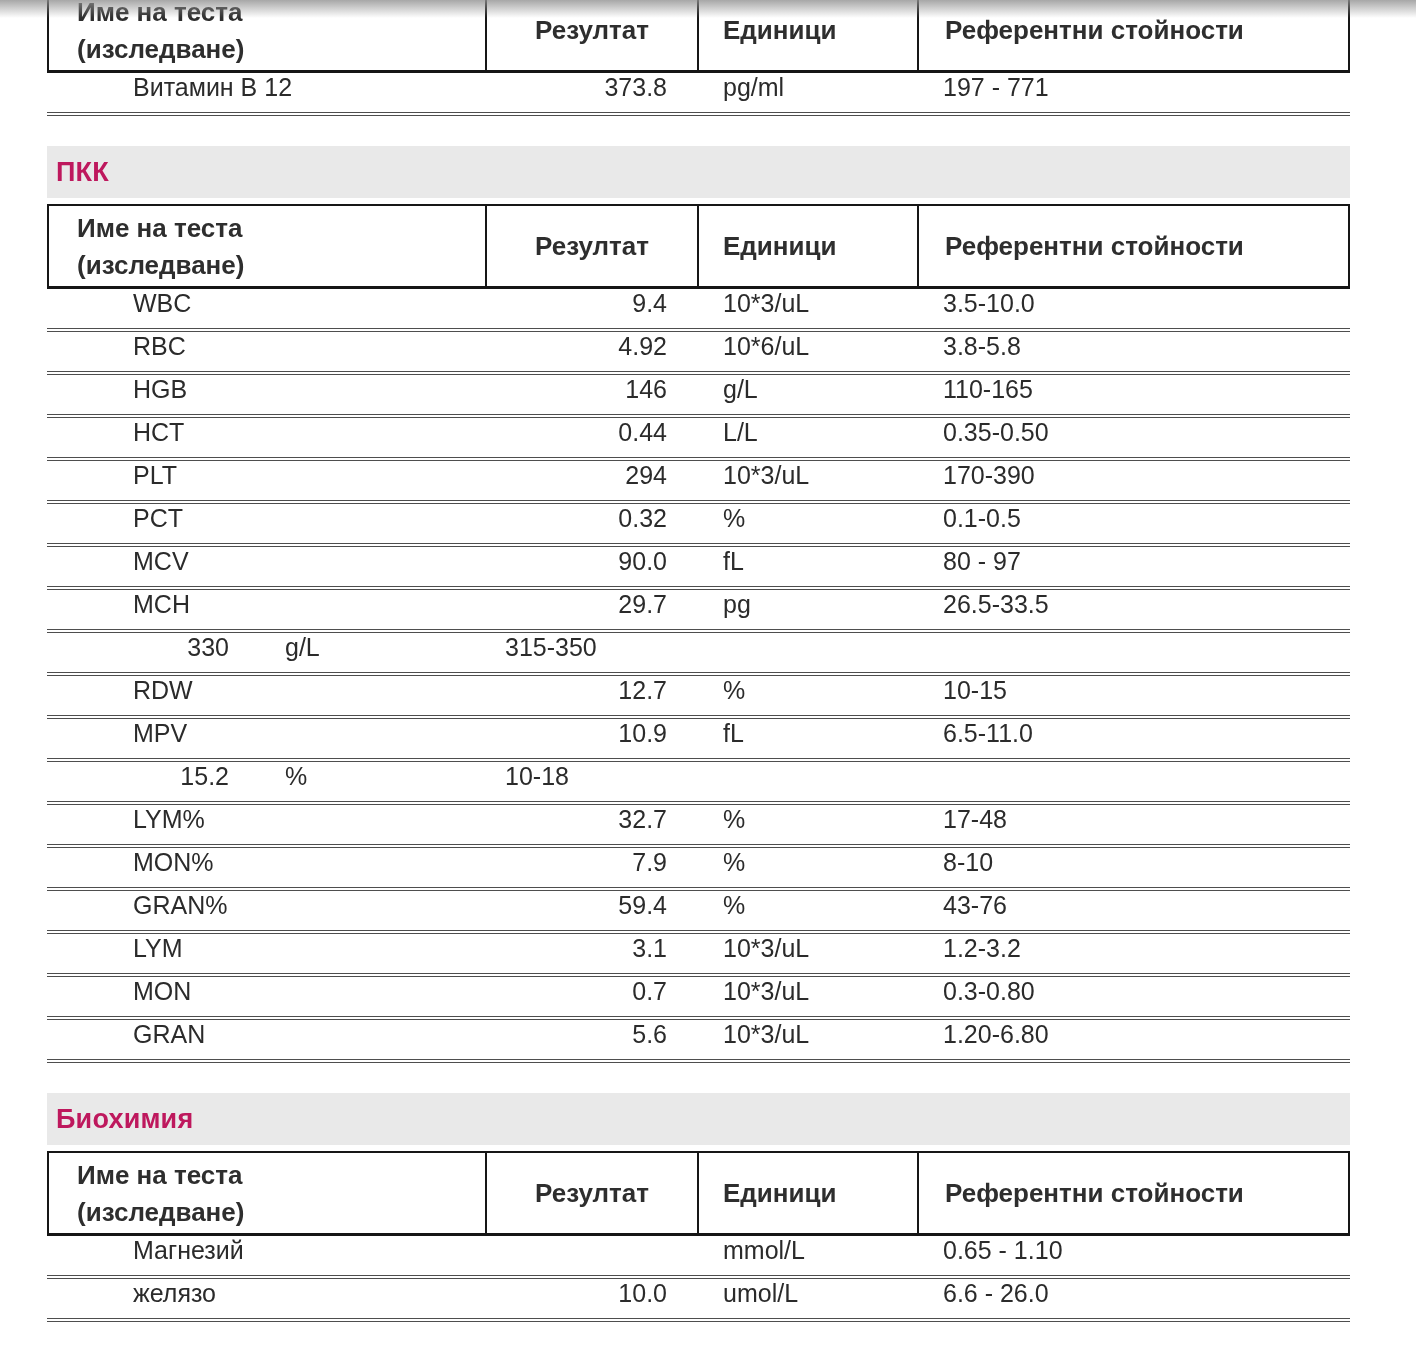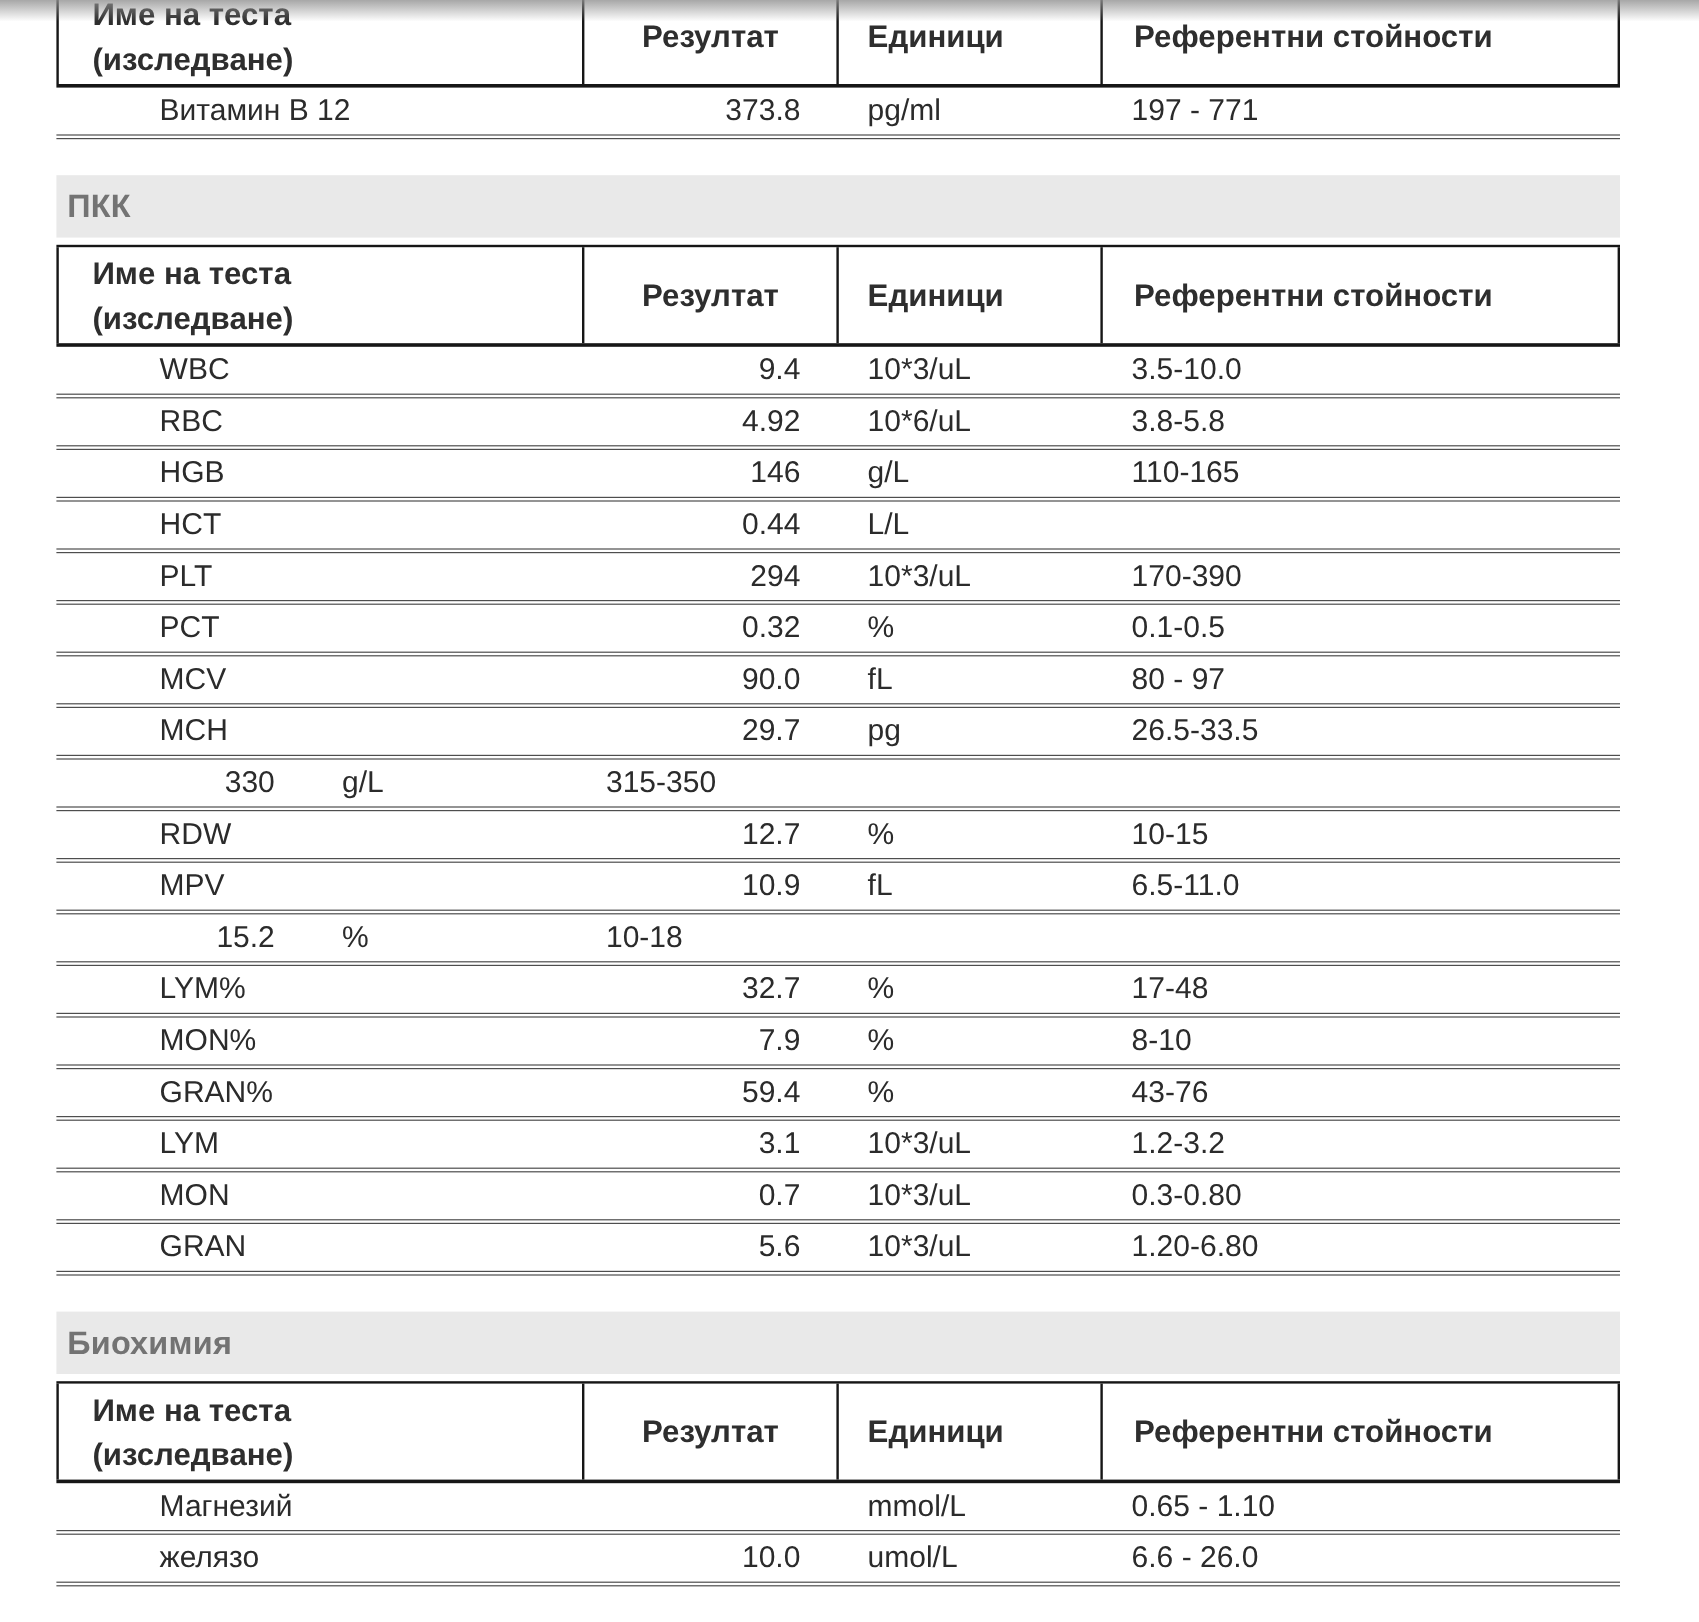--- a/index.html
+++ b/index.html
@@ -29,21 +29,21 @@
     background: #e9e9e9;
     display: flex;
     align-items: center;
     padding-left: 9px;
     box-sizing: border-box;
     margin-bottom: 6px;
   }
   .section-title {
     font-weight: bold;
     font-size: 27px;
-    color: #737373;
+    color: #be185d;
     letter-spacing: 0.2px;
   }
   .tbl-header {
     display: flex;
     border-top: 2px solid #161616;
     border-bottom: 3px solid #161616;
     height: 80px;
     box-sizing: content-box;
   }
   .hcell {
@@ -57,21 +57,20 @@
     justify-content: center;
   }
   .hcell:last-child { border-right: 2px solid #161616; }
   .h-name  { width: 438px; padding-left: 28px; padding-top: 2px; line-height: 37px; }
   .h-result{ width: 212px; align-items: center; }
   .h-units { width: 220px; padding-left: 24px; }
   .h-ref   { width: 433px; padding-left: 26px; }
   .rows { }
   .row {
     display: flex;
-    align-items: center;
     height: 39px;
     border-bottom: 4px double #4e4e4e;
     font-size: 25px;
     color: #2b2b2b;
   }
   .cell { box-sizing: border-box; white-space: nowrap; }
   .c-name  { width: 438px; padding-left: 86px; }
   .c-result{ width: 212px; text-align: right; padding-right: 30px; }
   .c-units { width: 220px; padding-left: 26px; }
   .c-ref   { width: 433px; padding-left: 26px; }
@@ -147,20 +146,21 @@
     <div class="cell c-name">HGB</div>
     <div class="cell c-result">146</div>
     <div class="cell c-units">g/L</div>
     <div class="cell c-ref">110-165</div>
   </div>
 
   <div class="row">
     <div class="cell c-name">HCT</div>
     <div class="cell c-result">0.44</div>
     <div class="cell c-units">L/L</div>
+    <div class="cell c-ref">0.35-0.50</div>
   </div>
 
   <div class="row">
     <div class="cell c-name">PLT</div>
     <div class="cell c-result">294</div>
     <div class="cell c-units">10*3/uL</div>
     <div class="cell c-ref">170-390</div>
   </div>
 
   <div class="row">

